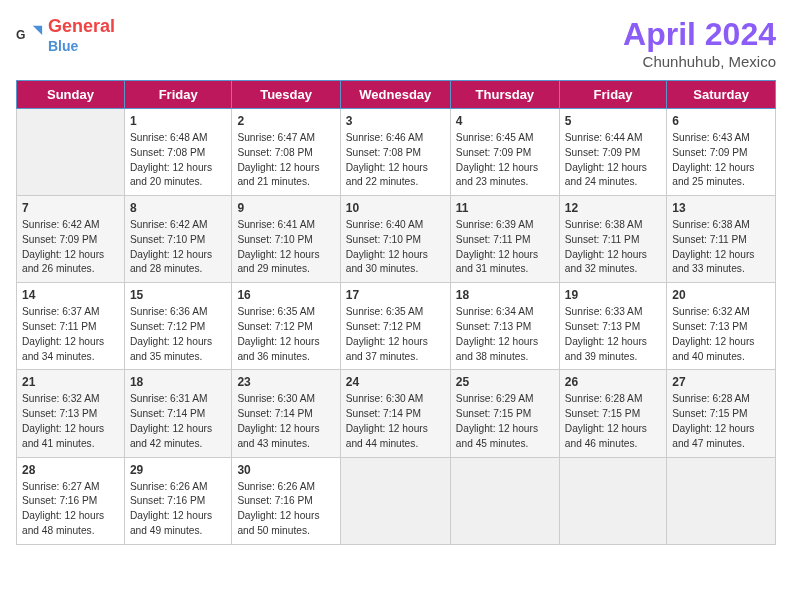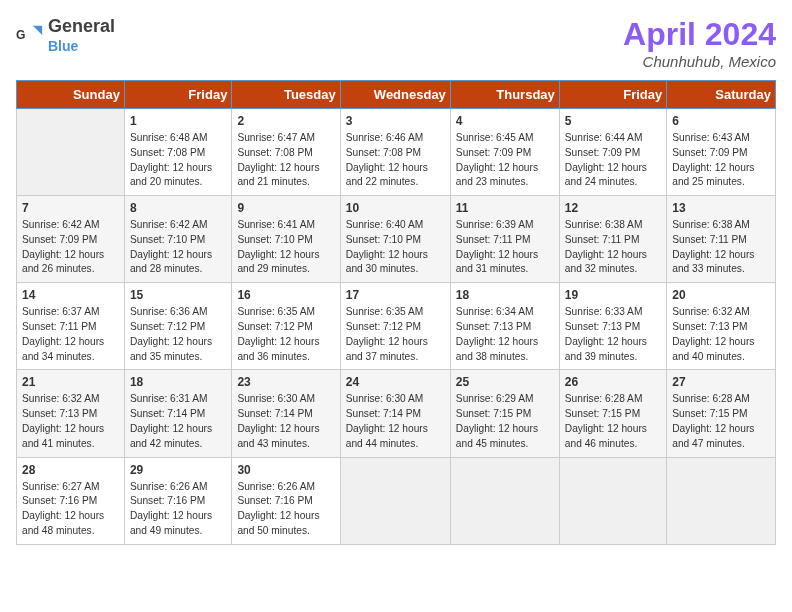--- a/index.html
+++ b/index.html
@@ -17,21 +17,21 @@
       margin-bottom: 10px;
     }
     .logo {
       display: flex;
       align-items: center;
       gap: 4px;
     }
     .logo-text-general {
       font-size: 18px;
       font-weight: bold;
-      color: #404040;
+      color: #ef4444;
     }
     .logo-text-blue {
       font-size: 14px;
       font-weight: bold;
       color: #4a90d9;
     }
     .logo-icon {
       width: 28px;
       height: 28px;
     }
@@ -39,34 +39,33 @@
       text-align: right;
     }
     .month-year {
       font-size: 32px;
       font-weight: bold;
       color: #8b5cf6;
     }
     .location {
       font-size: 15px;
       color: #555;
-      font-style: italic;
     }
     table {
       width: 100%;
       border-collapse: collapse;
       border: 1px solid #ccc;
     }
     thead tr th {
-      background-color: #c2410c;
+      background-color: #be185d;
       color: #fff;
       font-size: 13px;
       font-weight: bold;
       padding: 6px 4px;
-      text-align: right;
+      text-align: center;
       border: 1px solid #5a95cc;
     }
     tbody tr td {
       vertical-align: top;
       padding: 5px 5px;
       border: 1px solid #ccc;
       font-size: 10.5px;
       color: #333;
       min-height: 80px;
       width: 113px;

